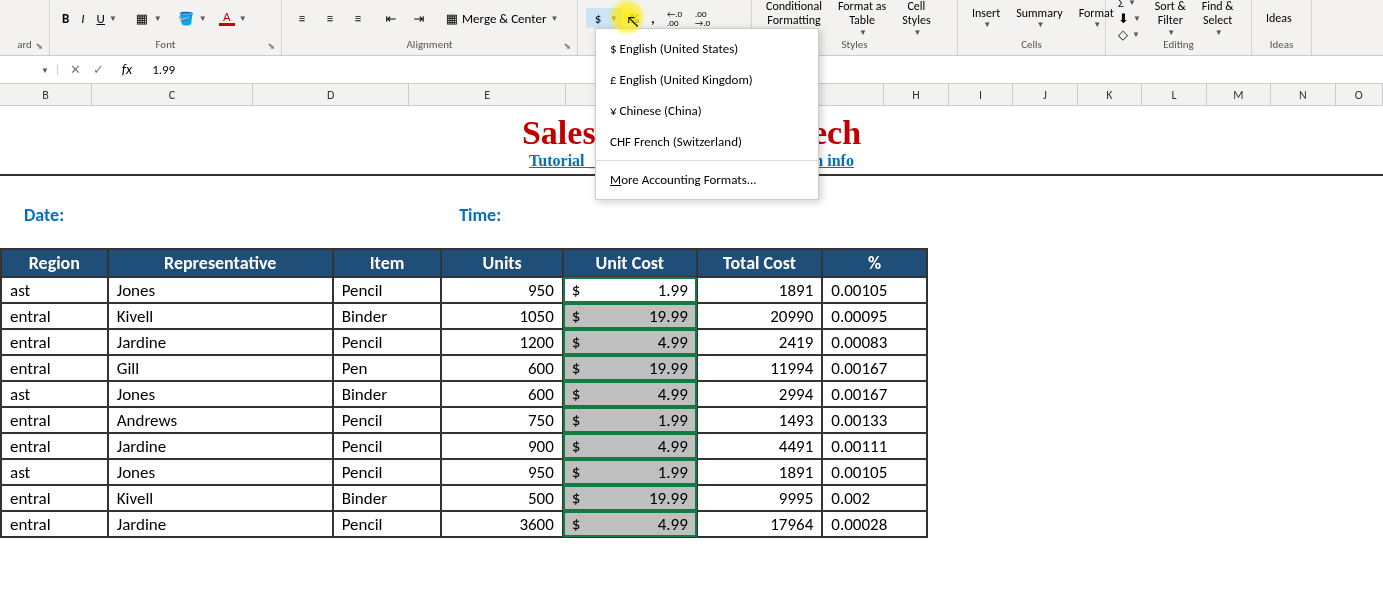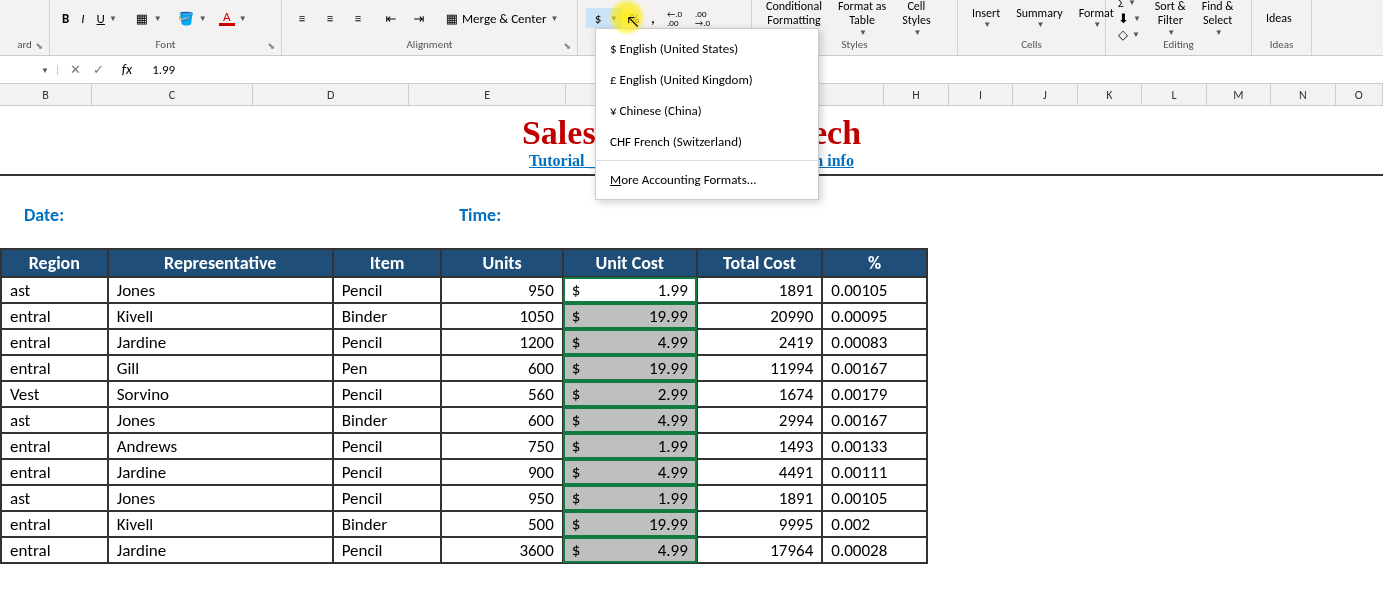--- a/index.html
+++ b/index.html
@@ -320,29 +320,20 @@
         <tr>
           <td class="col-region">entral</td>
           <td class="col-rep">Gill</td>
           <td class="col-item">Pen</td>
           <td class="col-units">600</td>
           <td class="col-unitcost selected-col-outline"><span class="currency-sym">$</span>19.99</td>
           <td class="col-totalcost">11994</td>
           <td class="col-percent">0.00167</td>
         </tr>
         <tr>
-          <td class="col-region">Vest</td>
-          <td class="col-rep">Sorvino</td>
-          <td class="col-item">Pencil</td>
-          <td class="col-units">560</td>
-          <td class="col-unitcost selected-col-outline"><span class="currency-sym">$</span>2.99</td>
-          <td class="col-totalcost">1674</td>
-          <td class="col-percent">0.00179</td>
-        </tr>
-        <tr>
           <td class="col-region">ast</td>
           <td class="col-rep">Jones</td>
           <td class="col-item">Binder</td>
           <td class="col-units">600</td>
           <td class="col-unitcost selected-col-outline"><span class="currency-sym">$</span>4.99</td>
           <td class="col-totalcost">2994</td>
           <td class="col-percent">0.00167</td>
         </tr>
         <tr>
           <td class="col-region">entral</td>

